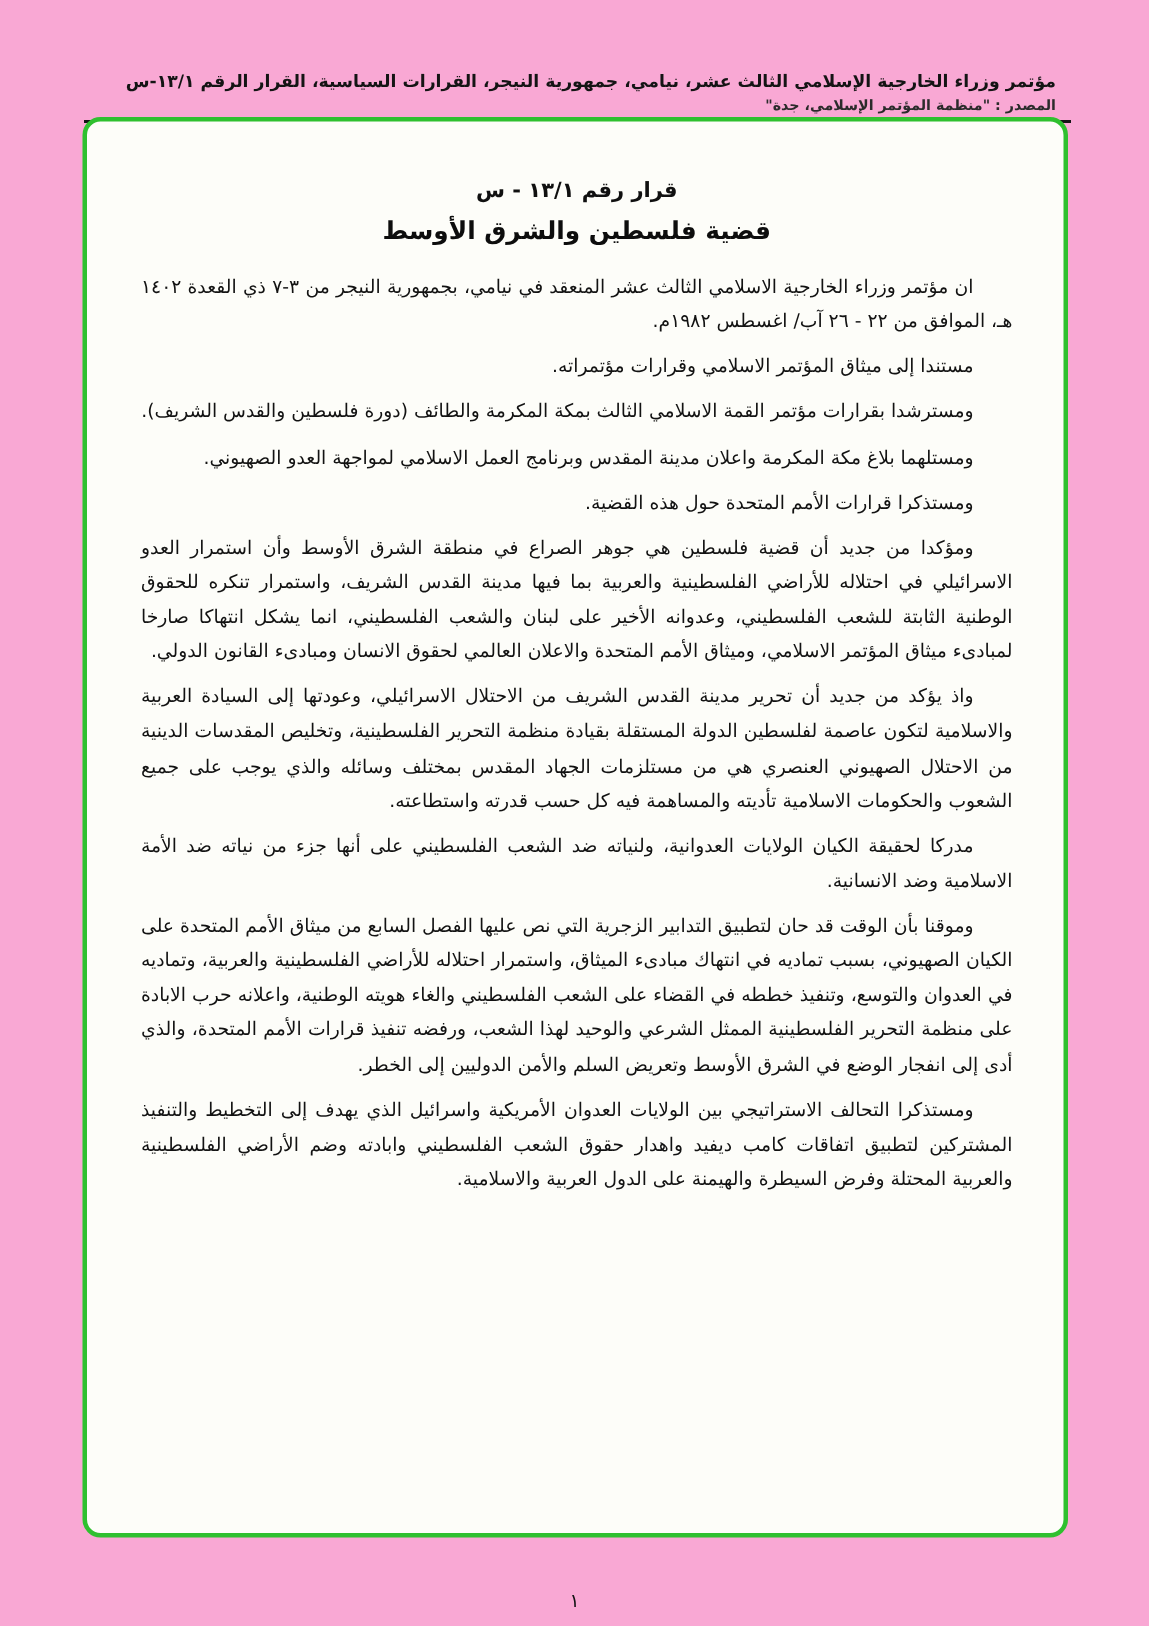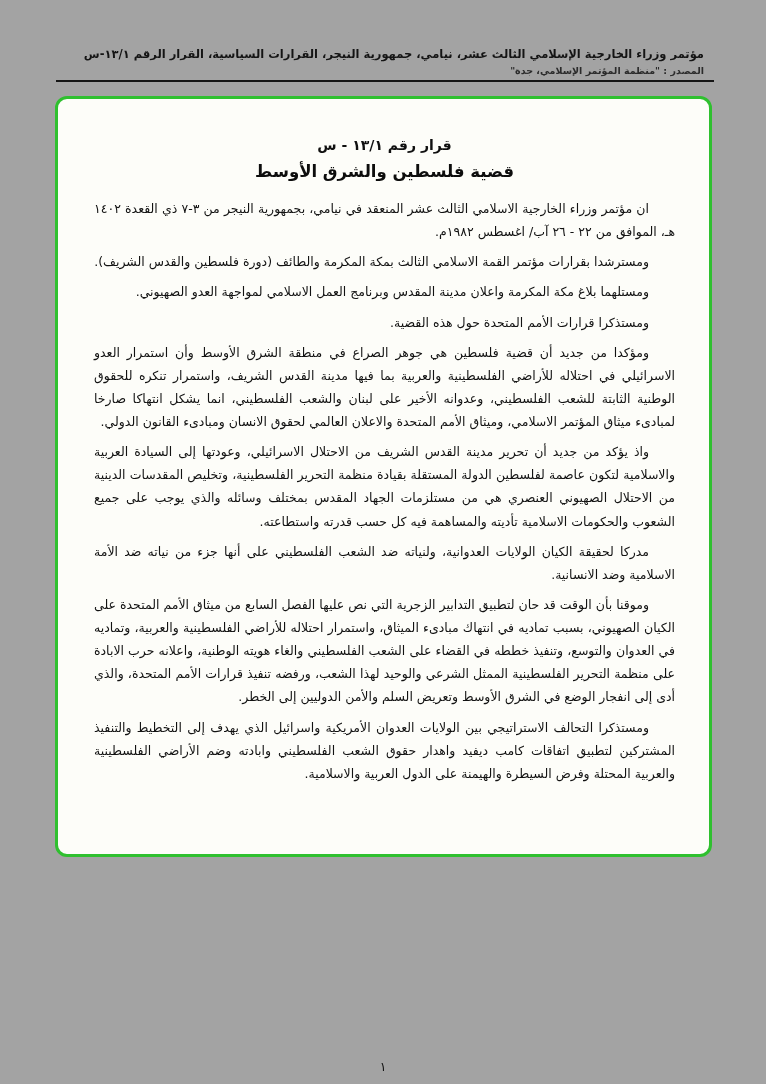--- a/index.html
+++ b/index.html
@@ -4,21 +4,21 @@
 <style>
   * { margin: 0; padding: 0; box-sizing: border-box; }
   html, body { background: #e9e9e5; }
   body { font-family: "DejaVu Sans", sans-serif; }
 
   .page {
     position: relative;
     width: 766px;
     height: 1084px;
     margin: 0 auto;
-    background: #a3a3a3;
+    background: #f9a8d4;
     overflow: hidden;
     padding-left: 44px;
   }
 
   .doc-header {
     position: absolute;
     top: 46px;
     right: 62px;
     left: 58px;
     direction: rtl;
@@ -42,24 +42,24 @@
     position: absolute;
     top: 80px;
     left: 56px;
     right: 52px;
     height: 2px;
     background: #151515;
   }
 
   .frame {
     position: absolute;
-    top: 96px;
+    top: 78px;
     left: 55px;
     width: 657px;
-    height: 761px;
+    height: 947px;
     background: #fdfdf9;
     border: 3px solid #2fc02f;
     border-radius: 12px;
     padding: 38px 34px 16px 36px;
     direction: rtl;
     overflow: hidden;
   }
 
   .res-number {
     text-align: center;
@@ -108,20 +108,21 @@
   </div>
 
   <div class="header-divider"></div>
 
   <div class="frame" style="border-color: rgb(47, 192, 47);">
     <div class="res-number">قرار رقم ١٣/١ - س</div>
     <div class="res-subject">قضية فلسطين والشرق الأوسط</div>
 
     <div class="body-text">
       <p>ان مؤتمر وزراء الخارجية الاسلامي الثالث عشر المنعقد في نيامي، بجمهورية النيجر من ٣-٧ ذي القعدة ١٤٠٢ هـ، الموافق من ٢٢ - ٢٦ آب/ اغسطس ١٩٨٢م.</p>
+      <p>مستندا إلى ميثاق المؤتمر الاسلامي وقرارات مؤتمراته.</p>
       <p>ومسترشدا بقرارات مؤتمر القمة الاسلامي الثالث بمكة المكرمة والطائف (دورة فلسطين والقدس الشريف).</p>
       <p>ومستلهما بلاغ مكة المكرمة واعلان مدينة المقدس وبرنامج العمل الاسلامي لمواجهة العدو الصهيوني.</p>
       <p>ومستذكرا قرارات الأمم المتحدة حول هذه القضية.</p>
       <p>ومؤكدا من جديد أن قضية فلسطين هي جوهر الصراع في منطقة الشرق الأوسط وأن استمرار العدو الاسرائيلي في احتلاله للأراضي الفلسطينية والعربية بما فيها مدينة القدس الشريف، واستمرار تنكره للحقوق الوطنية الثابتة للشعب الفلسطيني، وعدوانه الأخير على لبنان والشعب الفلسطيني، انما يشكل انتهاكا صارخا لمبادىء ميثاق المؤتمر الاسلامي، وميثاق الأمم المتحدة والاعلان العالمي لحقوق الانسان ومبادىء القانون الدولي.</p>
       <p>واذ يؤكد من جديد أن تحرير مدينة القدس الشريف من الاحتلال الاسرائيلي، وعودتها إلى السيادة العربية والاسلامية لتكون عاصمة لفلسطين الدولة المستقلة بقيادة منظمة التحرير الفلسطينية، وتخليص المقدسات الدينية من الاحتلال الصهيوني العنصري هي من مستلزمات الجهاد المقدس بمختلف وسائله والذي يوجب على جميع الشعوب والحكومات الاسلامية تأديته والمساهمة فيه كل حسب قدرته واستطاعته.</p>
       <p>مدركا لحقيقة الكيان الولايات العدوانية، ولنياته ضد الشعب الفلسطيني على أنها جزء من نياته ضد الأمة الاسلامية وضد الانسانية.</p>
       <p>وموقنا بأن الوقت قد حان لتطبيق التدابير الزجرية التي نص عليها الفصل السابع من ميثاق الأمم المتحدة على الكيان الصهيوني، بسبب تماديه في انتهاك مبادىء الميثاق، واستمرار احتلاله للأراضي الفلسطينية والعربية، وتماديه في العدوان والتوسع، وتنفيذ خططه في القضاء على الشعب الفلسطيني والغاء هويته الوطنية، واعلانه حرب الابادة على منظمة التحرير الفلسطينية الممثل الشرعي والوحيد لهذا الشعب، ورفضه تنفيذ قرارات الأمم المتحدة، والذي أدى إلى انفجار الوضع في الشرق الأوسط وتعريض السلم والأمن الدوليين إلى الخطر.</p>
       <p>ومستذكرا التحالف الاستراتيجي بين الولايات العدوان الأمريكية واسرائيل الذي يهدف إلى التخطيط والتنفيذ المشتركين لتطبيق اتفاقات كامب ديفيد واهدار حقوق الشعب الفلسطيني وابادته وضم الأراضي الفلسطينية والعربية المحتلة وفرض السيطرة والهيمنة على الدول العربية والاسلامية.</p>
     </div>
   </div>

